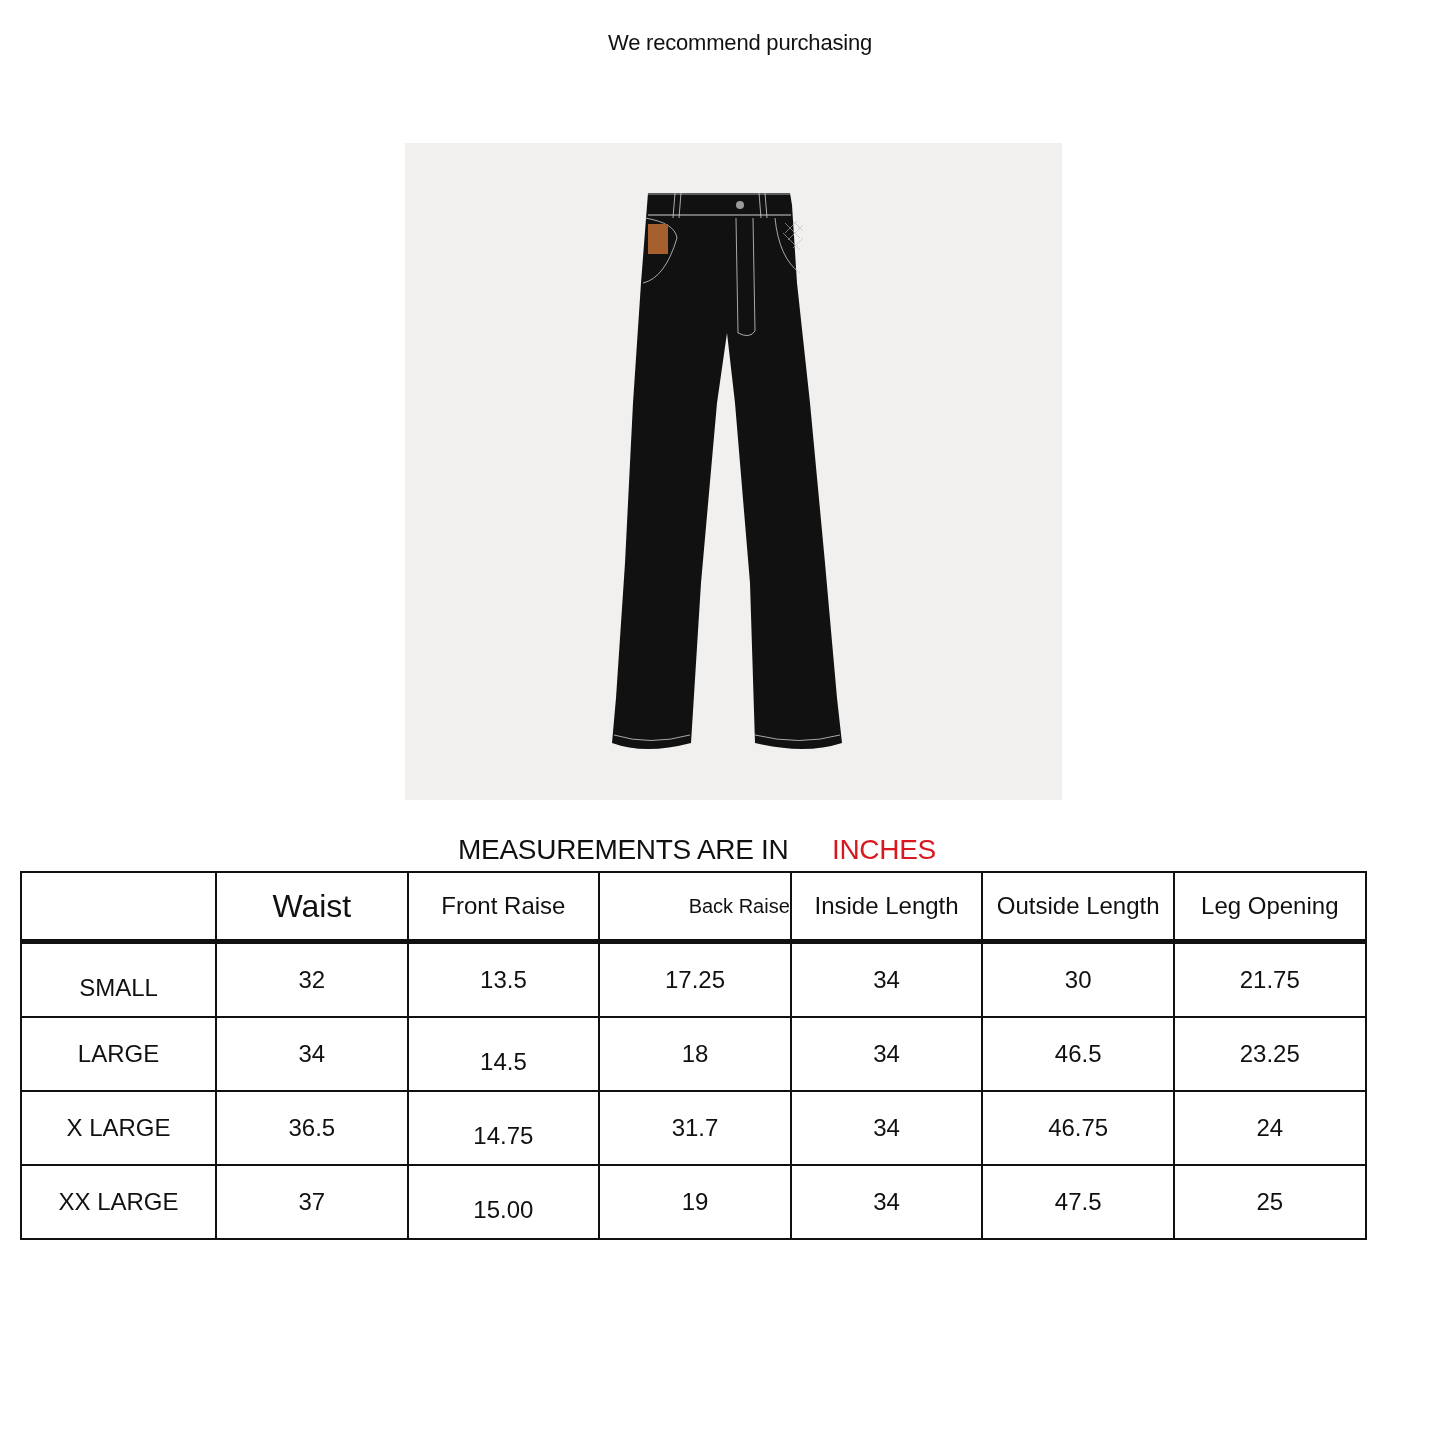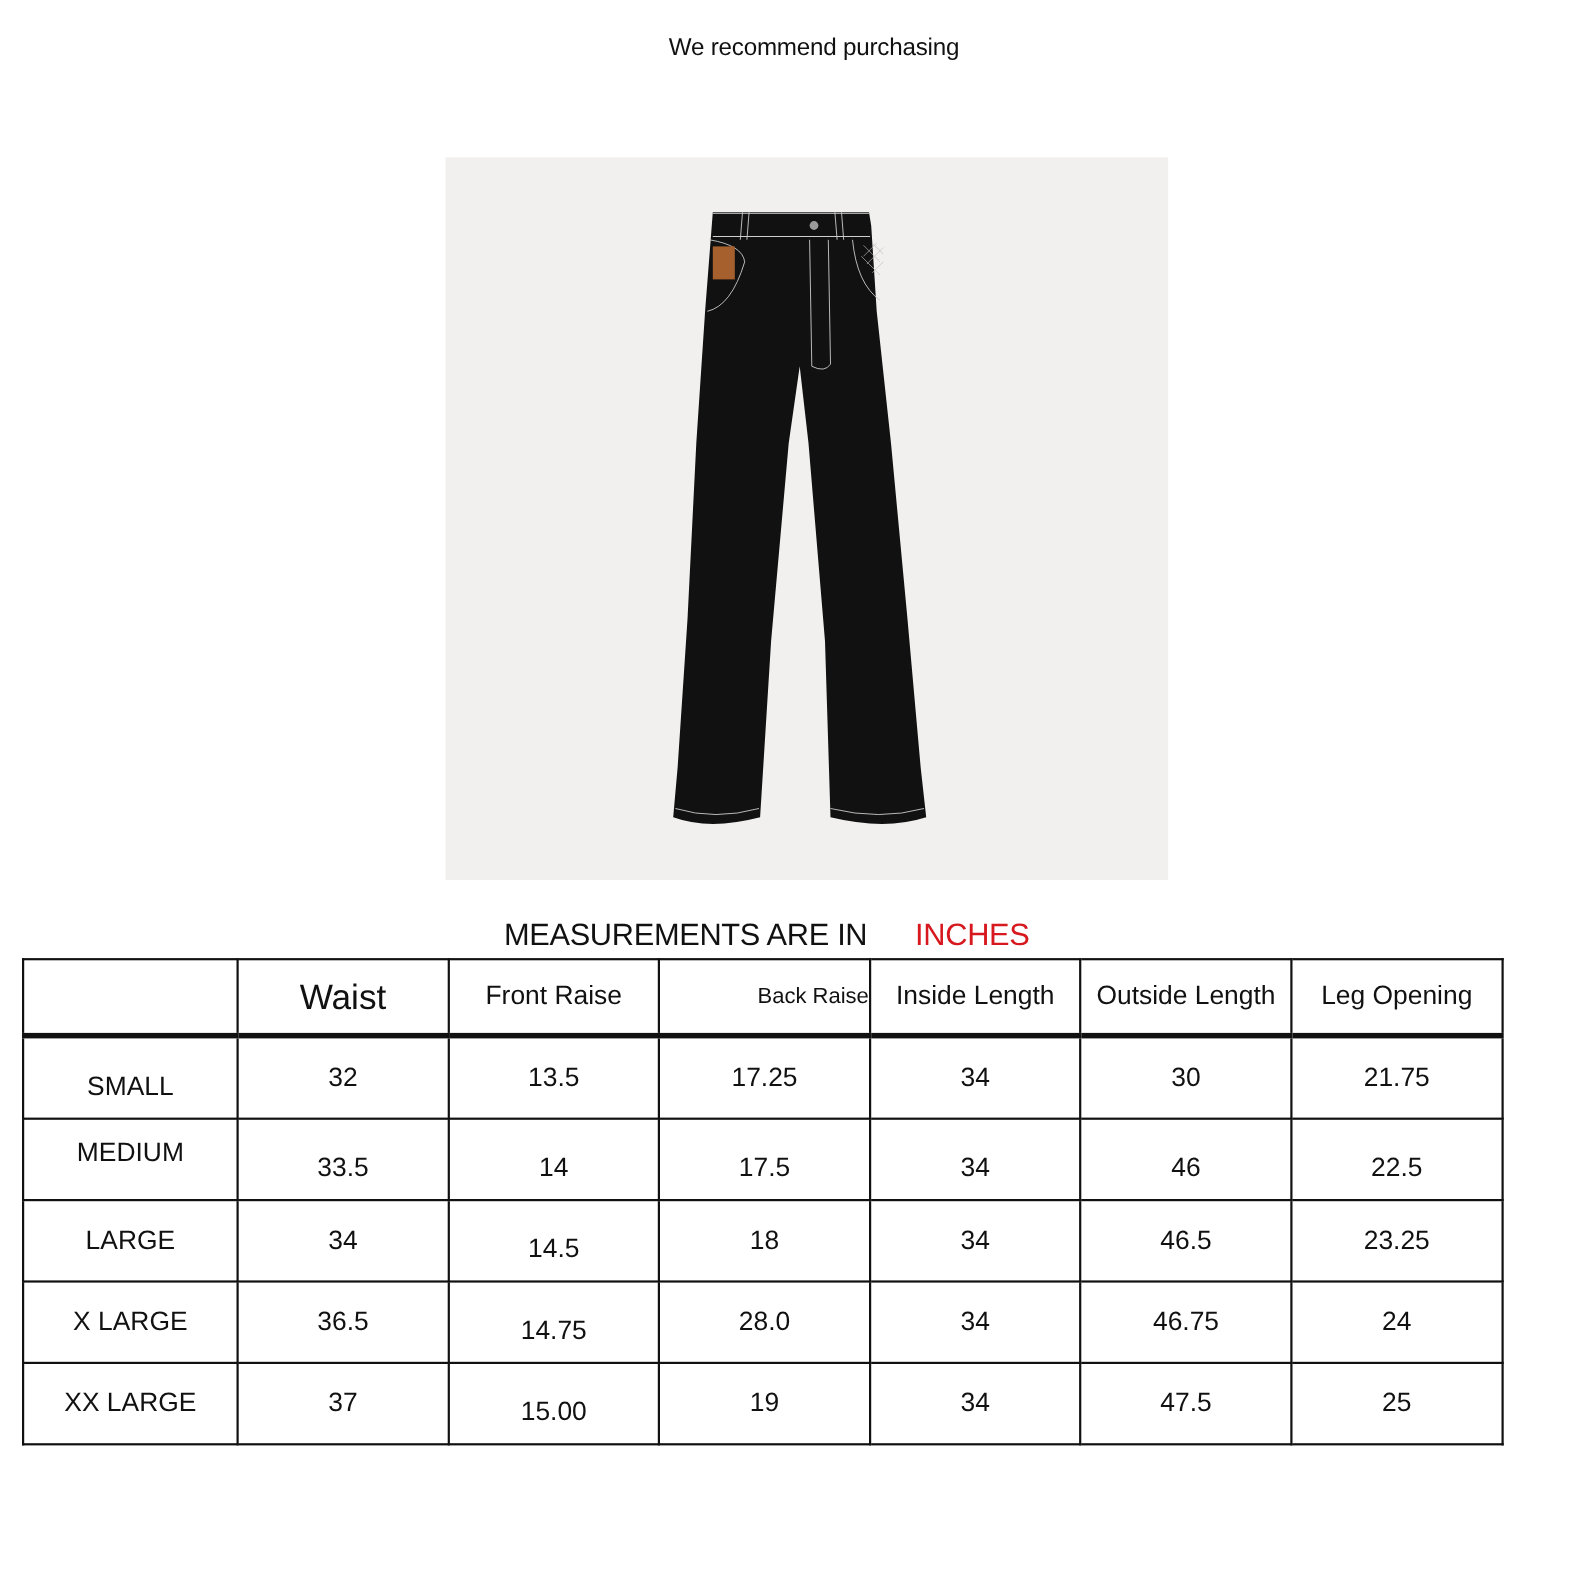--- a/index.html
+++ b/index.html
@@ -91,42 +91,33 @@
     <tr>
       <td><span class="v-low">SMALL</span></td>
       <td><span>32</span></td>
       <td><span>13.5</span></td>
       <td><span>17.25</span></td>
       <td><span>34</span></td>
       <td><span>30</span></td>
       <td><span>21.75</span></td>
     </tr>
     <tr>
-      <td><span class="v-high">MEDIUM</span></td>
-      <td><span class="v-low">33.5</span></td>
-      <td><span class="v-low">14</span></td>
-      <td><span class="v-low">17.5</span></td>
-      <td><span class="v-low">34</span></td>
-      <td><span class="v-low">46</span></td>
-      <td><span class="v-low">22.5</span></td>
-    </tr>
-    <tr>
       <td><span>LARGE</span></td>
       <td><span>34</span></td>
       <td><span class="v-low">14.5</span></td>
       <td><span>18</span></td>
       <td><span>34</span></td>
       <td><span>46.5</span></td>
       <td><span>23.25</span></td>
     </tr>
     <tr>
       <td><span>X LARGE</span></td>
       <td><span>36.5</span></td>
       <td><span class="v-low">14.75</span></td>
-      <td><span>28.0</span></td>
+      <td><span>31.7</span></td>
       <td><span>34</span></td>
       <td><span>46.75</span></td>
       <td><span>24</span></td>
     </tr>
     <tr>
       <td><span>XX LARGE</span></td>
       <td><span>37</span></td>
       <td><span class="v-low">15.00</span></td>
       <td><span>19</span></td>
       <td><span>34</span></td>

